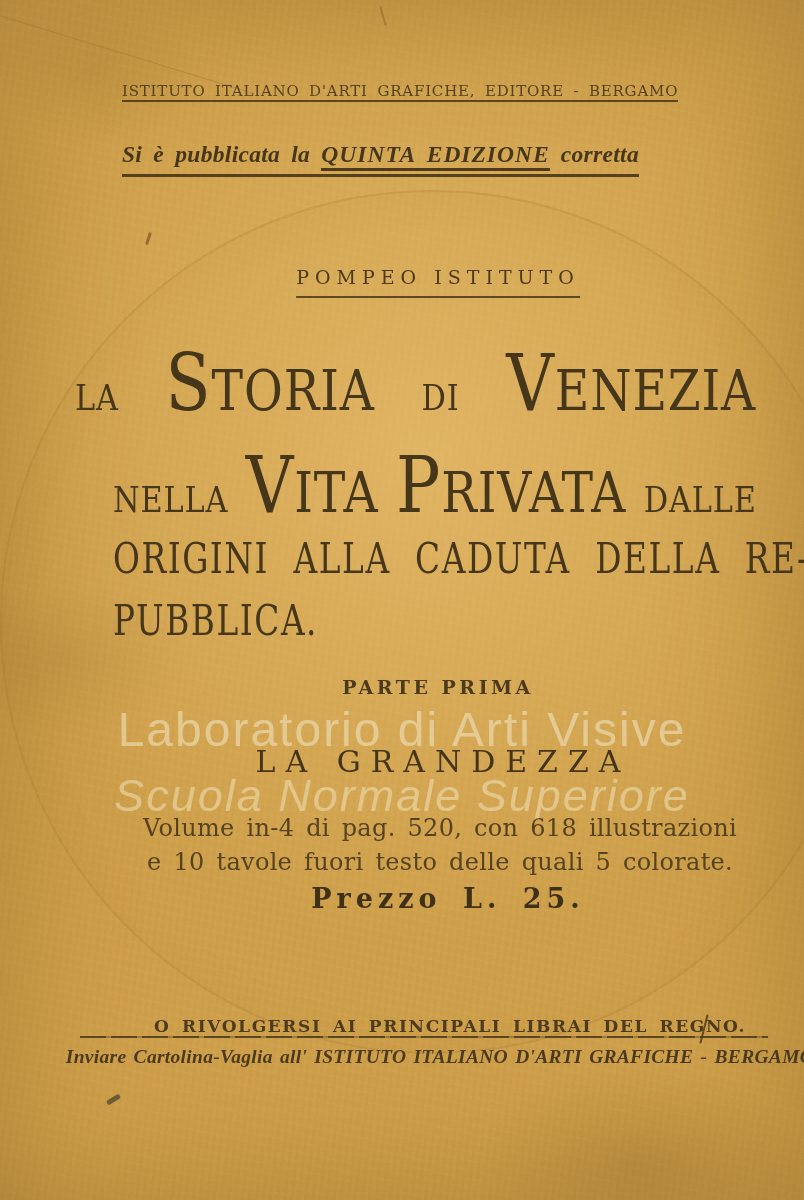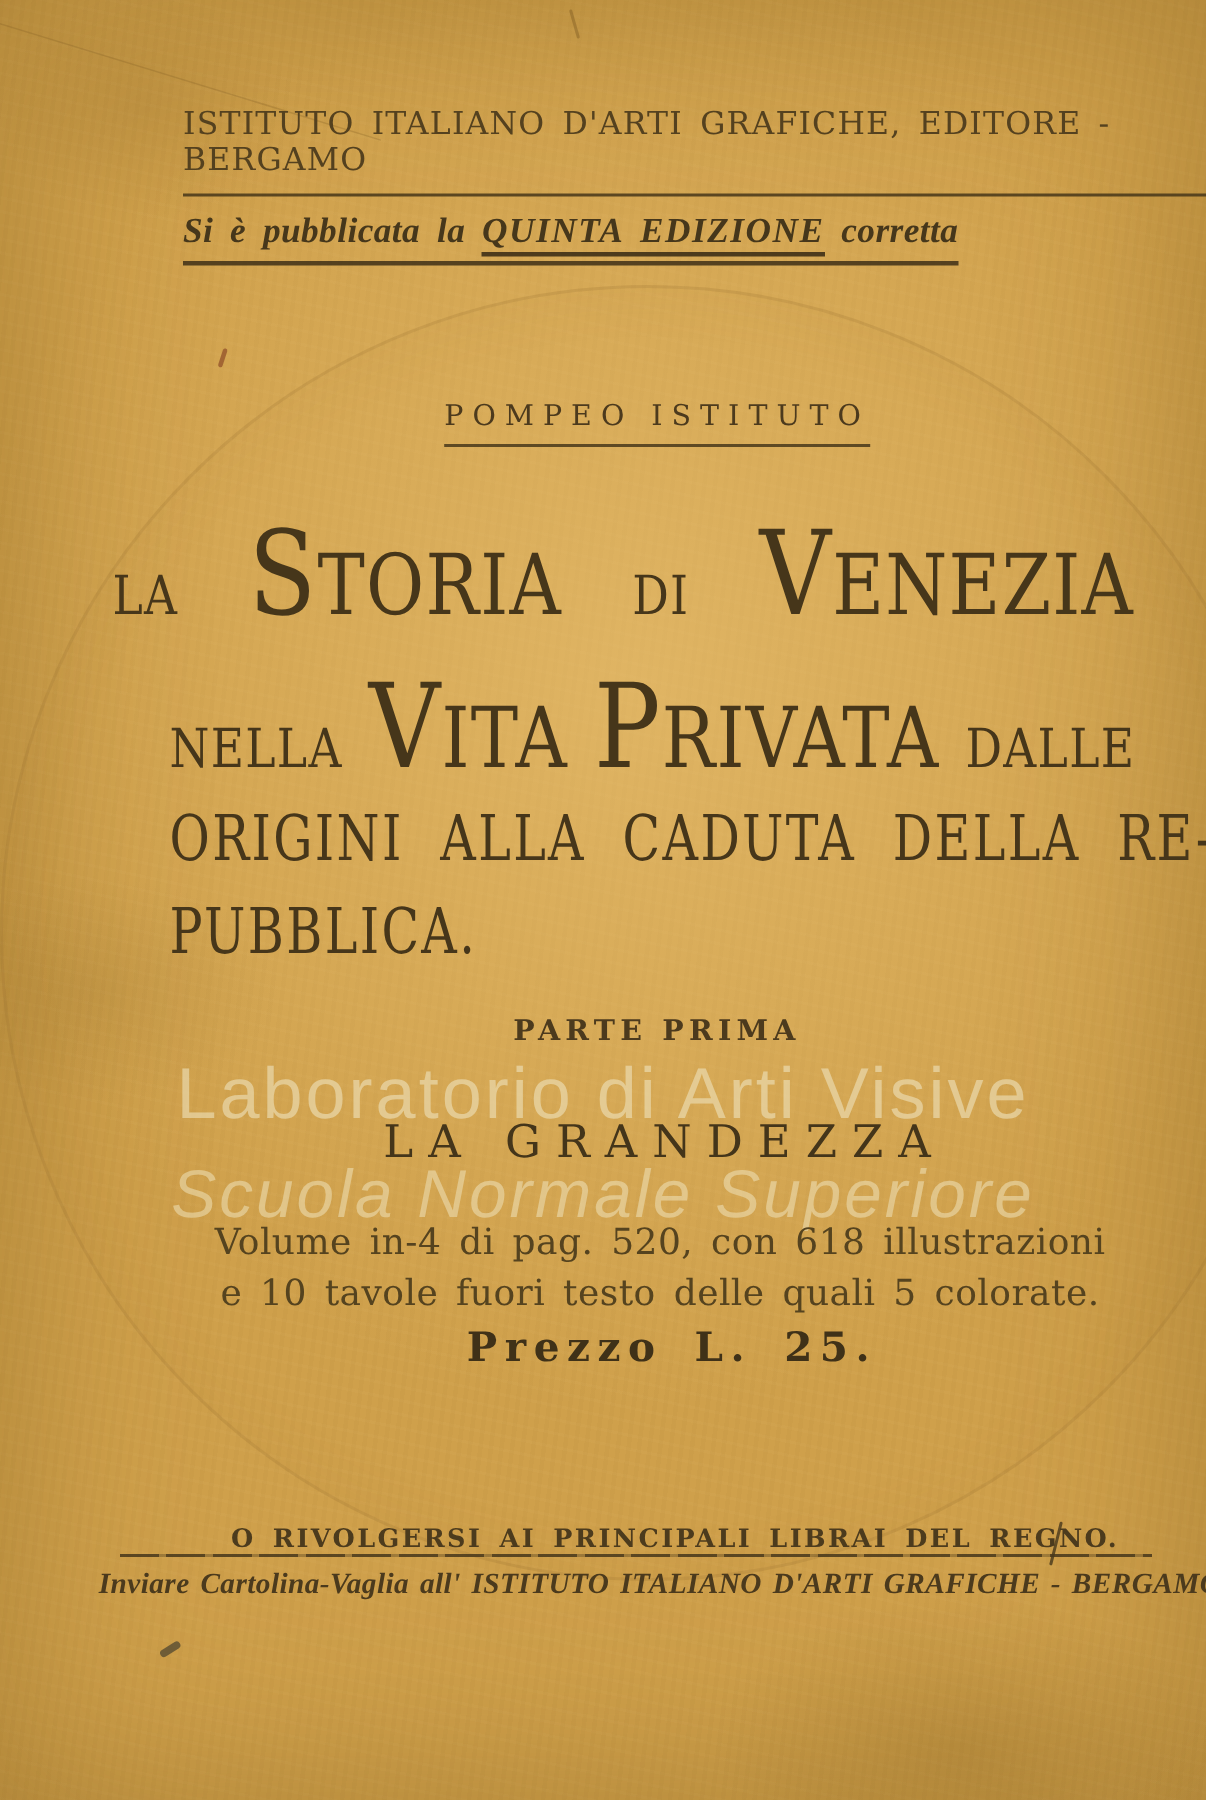--- a/index.html
+++ b/index.html
@@ -24,23 +24,23 @@
   .circle{position:absolute;left:0px;top:190px;width:860px;height:860px;border-radius:50%;
     border:2px solid rgba(150,110,45,.22);z-index:0;
     box-shadow:inset 0 0 40px rgba(160,120,50,.08);}
   .crease{position:absolute;left:-20px;top:52px;width:280px;height:1px;
     background:rgba(130,95,35,.28);transform:rotate(17deg);z-index:0;}
   .wm{position:absolute;left:402px;transform:translateX(-50%);white-space:nowrap;
     font-family:"Liberation Sans", sans-serif;color:rgba(238,225,185,.62);
     z-index:1;letter-spacing:2px;}
   .wm1{top:702px;font-size:48px;}
   .wm2{top:770px;font-size:45px;color:rgba(238,225,185,.55);font-style:italic;}
-  .pub{position:absolute;left:122px;top:70px;width:fit-content;
-    font-size:21px;letter-spacing:.8px;word-spacing:4px;color:#54411f;
-    padding-bottom:11px;border-bottom:2.5px solid rgba(74,57,26,.88);z-index:2;}
+  .pub{position:absolute;left:122px;top:82px;width:fit-content;
+    font-size:15px;letter-spacing:.8px;word-spacing:4px;color:#54411f;
+    padding-bottom:0;border-bottom:2.5px solid rgba(74,57,26,.88);z-index:2;}
   .edl{position:absolute;left:122px;width:fit-content;z-index:2;
     font-family:"Liberation Serif", serif;font-style:italic;font-weight:700;
     font-size:23.5px;color:#46371b;word-spacing:5px;letter-spacing:.3px;
     padding-bottom:6px;border-bottom:3px solid rgba(62,47,22,.85);}
   .edl1{top:141px;}
   .edl2{top:187px;}
   .edl .emph{border-bottom:3px solid rgba(62,47,22,.9);padding-bottom:1px;letter-spacing:1px;margin-top:40px;}
   .author{position:absolute;left:438px;top:266px;transform:translateX(-50%);
     width:fit-content;font-size:19px;letter-spacing:6px;color:#4c3a1d;
     padding-bottom:8px;border-bottom:2px solid rgba(72,55,26,.85);z-index:2;white-space:nowrap;}

